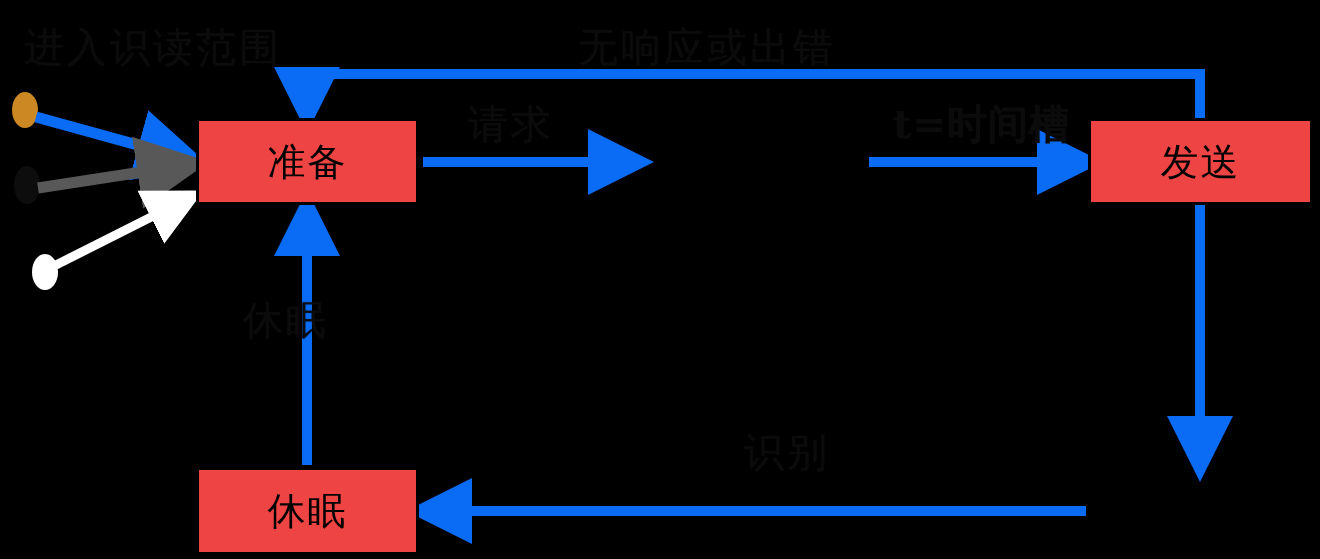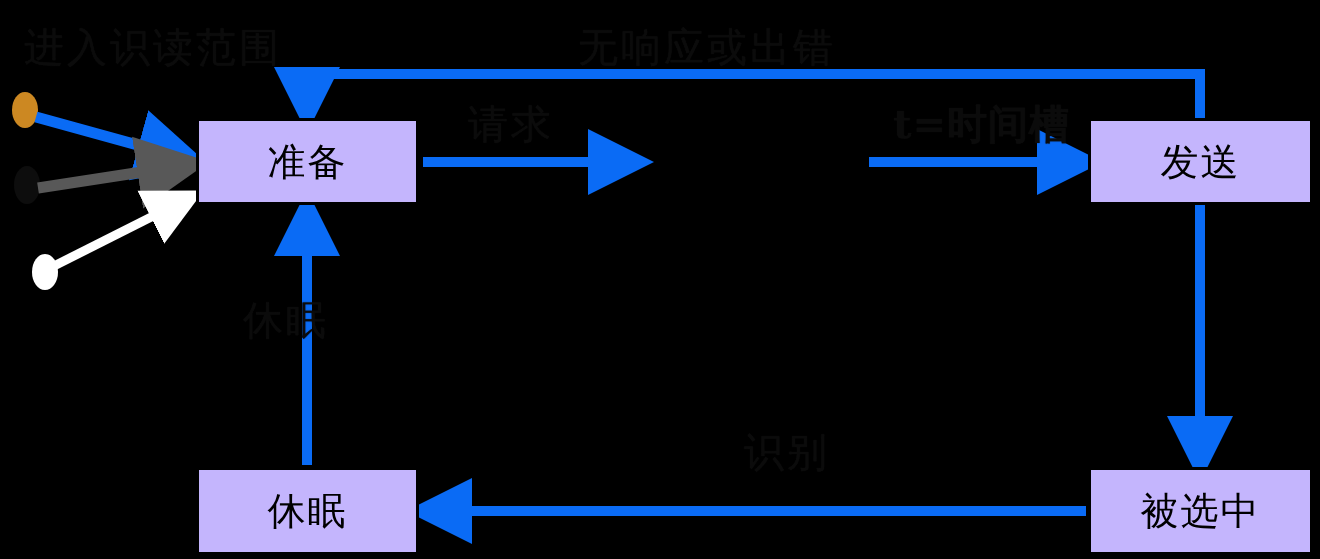--- a/index.html
+++ b/index.html
@@ -21,21 +21,21 @@
   svg#wires {
     position: absolute;
     left: 0;
     top: 0;
     width: 1320px;
     height: 559px;
     pointer-events: none;
   }
   .state-box {
     position: absolute;
-    background: #c4b5fd;
+    background: #ef4444;
     border: 3px solid #000000;
     box-sizing: border-box;
     display: flex;
     align-items: center;
     justify-content: center;
     color: #000000;
     font-family: "DejaVu Serif", "Liberation Serif", serif;
     font-size: 38px;
     line-height: 1;
     letter-spacing: 2px;
@@ -99,23 +99,20 @@
 
   <div class="state-box" style="left:196px; top:118px; width:223px; height:87px;">
     <span>准备</span>
   </div>
   <div class="state-box" style="left:1088px; top:118px; width:225px; height:87px;">
     <span>发送</span>
   </div>
   <div class="state-box" style="left:196px; top:467px; width:223px; height:88px;">
     <span>休眠</span>
   </div>
-  <div class="state-box" style="left:1088px; top:467px; width:225px; height:88px;">
-    <span>被选中</span>
-  </div>
 
   <div class="edge-label" style="left:578px; top:27px;">无响应或出错</div>
   <div class="edge-label" style="left:24px; top:27px;">进入识读范围</div>
   <div class="edge-label" style="left:468px; top:104px;">请求</div>
   <div class="edge-label bold" style="left:872px; top:104px;">t=时间槽</div>
   <div class="edge-label" style="left:243px; top:300px;">休眠</div>
   <div class="edge-label" style="left:744px; top:432px;">识别</div>
 
 </div>
 

